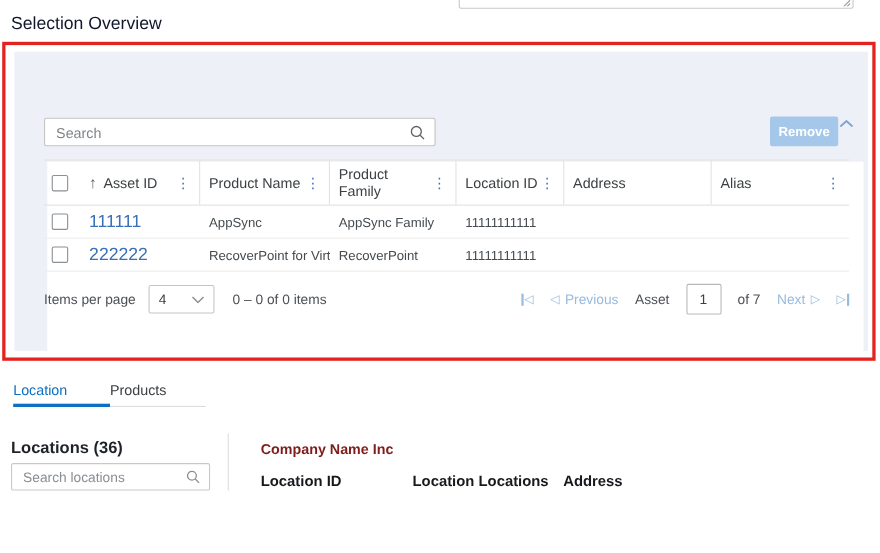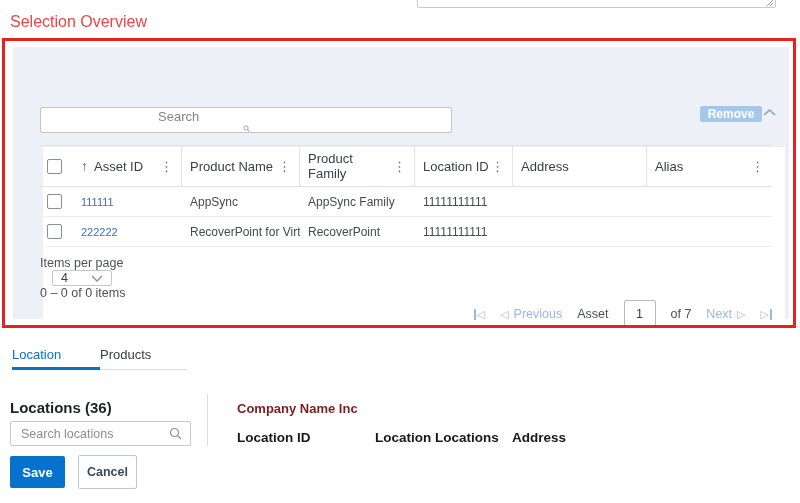--- a/index.html
+++ b/index.html
@@ -4,56 +4,56 @@
 <style>
   html,body{margin:0;padding:0;background:#fff;}
   .stage{position:relative;width:800px;height:503px;background:#fff;overflow:hidden;
          font-family:"Liberation Sans",sans-serif;color:#3c4043;}
 
   
   .ta-frag{position:absolute;left:417px;top:-18px;width:359px;height:26px;background:#fff;
            border:1px solid #c9c9c9;border-radius:2px;box-sizing:border-box;}
   .ta-resize{position:absolute;right:2px;bottom:1px;}
 
-  .page-title{position:absolute;left:10px;top:13px;font-size:16px;color:#ef4444;}
+  .page-title{position:absolute;left:10px;top:13px;font-size:16px;color:#0f172a;}
 
   .red-rect{position:absolute;left:2px;top:38px;width:794px;height:290px;
             border:3px solid #e42320;box-sizing:border-box;pointer-events:none;}
 
   .panel{position:absolute;left:13px;top:47px;width:776px;height:272px;background:#edf1f7;}
   .panel-title{position:absolute;left:30px;top:60px;font-size:13px;font-weight:700;color:#1f2329;}
   .panel-chevron{position:absolute;left:749px;top:61px;}
 
   .white-area{position:absolute;left:30px;top:100px;width:742px;height:205px;background:#fff;}
 
-  .search-box{position:absolute;left:40px;top:107px;width:412px;height:26px;border:1px solid #c4c4c4;
-              border-radius:2px;box-sizing:border-box;display:flex;align-items:center;background:#fff;padding:0 8px;flex-direction:column;}
+  .search-box{position:absolute;left:40px;top:107px;width:356px;height:26px;border:1px solid #c4c4c4;
+              border-radius:2px;box-sizing:border-box;display:flex;align-items:center;background:#fff;padding:0 8px;}
   .search-box input{flex:1;border:none;outline:none;font-size:13px;color:#3c4043;background:transparent;
                     font-family:"Liberation Sans",sans-serif;}
   .search-box input::placeholder{color:#80868b;}
 
-  .remove-btn{position:absolute;left:700px;top:106px;width:62px;height:16px;background:#a5c8ea;color:#fff;
+  .remove-btn{position:absolute;left:700px;top:106px;width:62px;height:27px;background:#a5c8ea;color:#fff;
               border:none;border-radius:2px;font-size:12px;font-weight:700;font-family:"Liberation Sans",sans-serif;}
 
   .table{position:absolute;left:40px;top:145px;width:732px;}
   .thead,.trow{display:grid;grid-template-columns:33px 109px 118px 115px 98px 134px 125px;}
   .thead{height:40px;border-top:1px solid #e2e2e2;border-bottom:1px solid #e2e2e2;}
   .th{display:flex;align-items:center;padding:0 8px;font-size:13px;color:#3c4043;border-right:1px solid #e3e3e3;box-sizing:border-box;}
   .th.last{border-right:none;}
   .th.cbcol{border-right:none;padding-left:7px;}
   .trow{height:29px;border-bottom:1px solid #ededed;}
   .td{display:flex;align-items:center;padding:0 8px;font-size:12px;color:#454b50;box-sizing:border-box;overflow:hidden;white-space:nowrap;}
   .td.cbcol{padding-left:7px;}
   .cb{width:15px;height:15px;border:1px solid #8a9096;border-radius:2px;background:#fff;box-sizing:border-box;}
   .sort-arrow{color:#5f6368;font-size:14px;margin-right:6px;}
   .kebab{margin-left:auto;color:#3a70b8;font-size:13px;cursor:pointer;}
-  .idlink{color:#3a70b8;text-decoration:none;font-size:11px;}
-
-  .pgrow{position:absolute;left:40px;top:256px;width:732px;height:32px;display:flex;align-items:flex-start;
-         font-size:12.5px;color:#4d5156;flex-direction:column;}
+  .idlink{color:#3a70b8;text-decoration:none;font-size:16px;}
+
+  .pgrow{position:absolute;left:40px;top:256px;width:732px;height:32px;display:flex;align-items:center;
+         font-size:12.5px;color:#4d5156;}
   .ipp{display:flex;align-items:center;justify-content:space-between;width:60px;height:26px;border:1px solid #c6c6c6;
        border-radius:2px;box-sizing:border-box;padding:0 8px;margin:0 16px 0 12px;background:#fff;color:#3c4043;}
   .pgnav{margin-left:auto;display:flex;align-items:center;gap:15px;}
   .nav-dis{color:#97badf;display:flex;align-items:center;gap:5px;font-size:12.5px;}
   .tri{font-size:11px;line-height:1;}
   .vb{width:2px;height:11px;background:#97badf;display:inline-block;}
   .endicon{display:flex;align-items:center;gap:1px;}
   .page-input{width:26px;height:24px;border:1px solid #b9b9b9;border-radius:2px;text-align:center;font-size:12.5px;
               color:#3c4043;font-family:"Liberation Sans",sans-serif;outline:none;box-sizing:content-box;}
   .pg-label{color:#4d5156;}
@@ -220,18 +220,14 @@
       <circle cx="5.5" cy="5.5" r="4" fill="none" stroke="#8a8f94" stroke-width="1.2"></circle>
       <line x1="8.5" y1="8.5" x2="12" y2="12" stroke="#8a8f94" stroke-width="1.2"></line>
     </svg>
   </div>
   <div class="vdivider"></div>
   <div class="company-name">Company Name Inc</div>
   <div class="detail-label" style="left:237px;">Location ID</div>
   <div class="detail-label" style="left:375px;">Location Locations</div>
   <div class="detail-label" style="left:512px;">Address</div>
 
-  <div class="footer">
-    <button class="save-btn">Save</button>
-    <button class="cancel-btn">Cancel</button>
-  </div>
 
 </div>
 
 </body></html>

